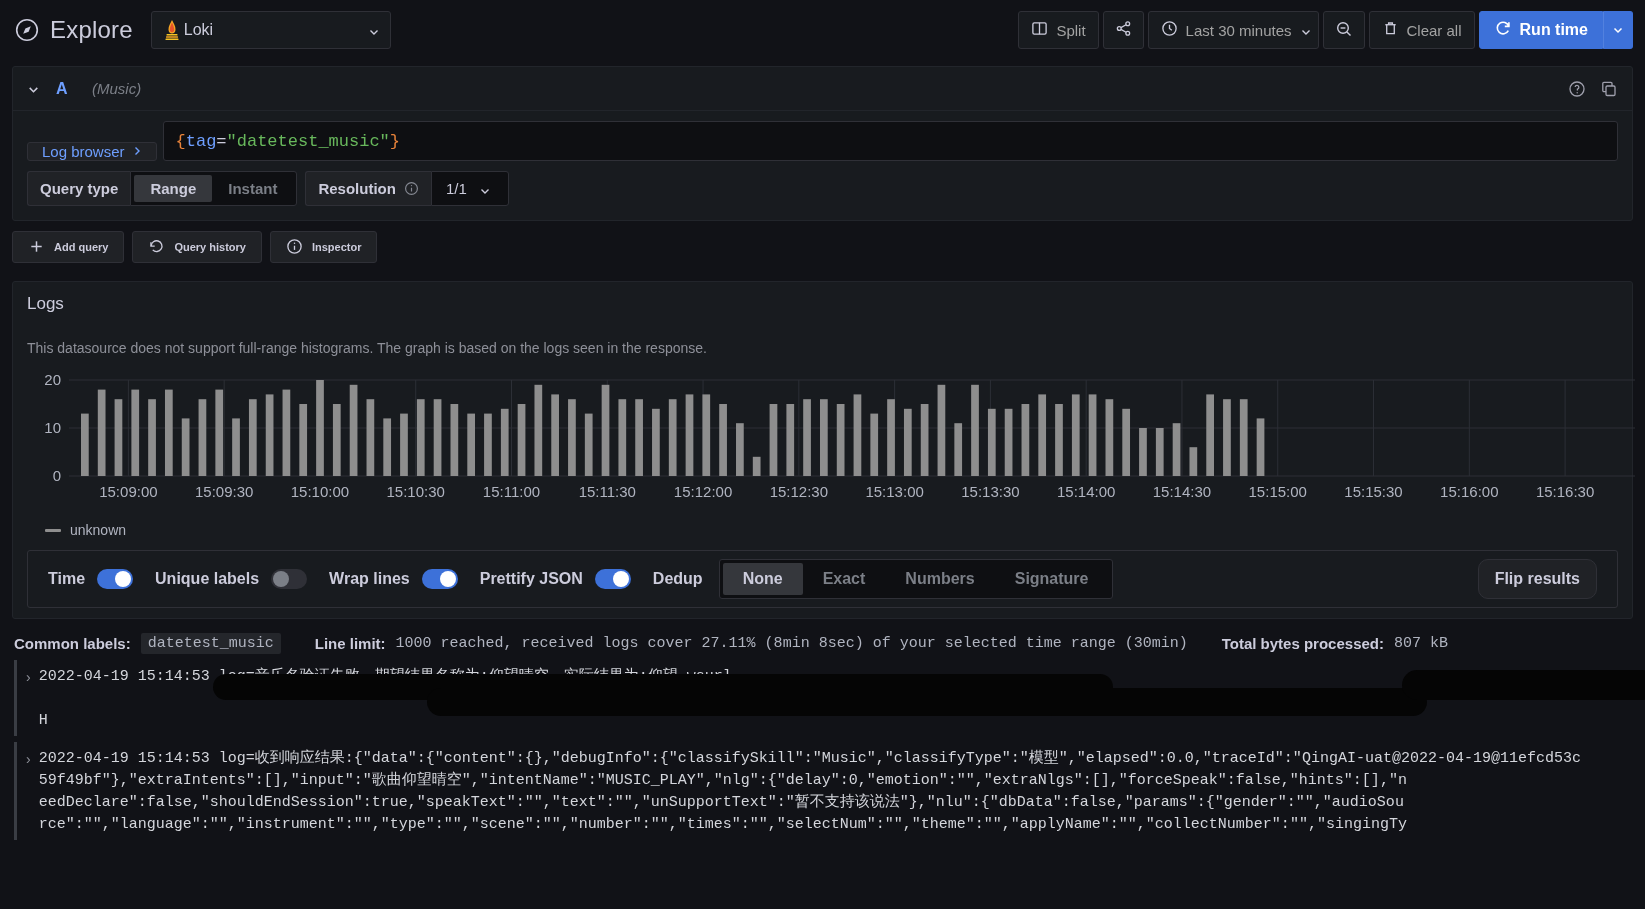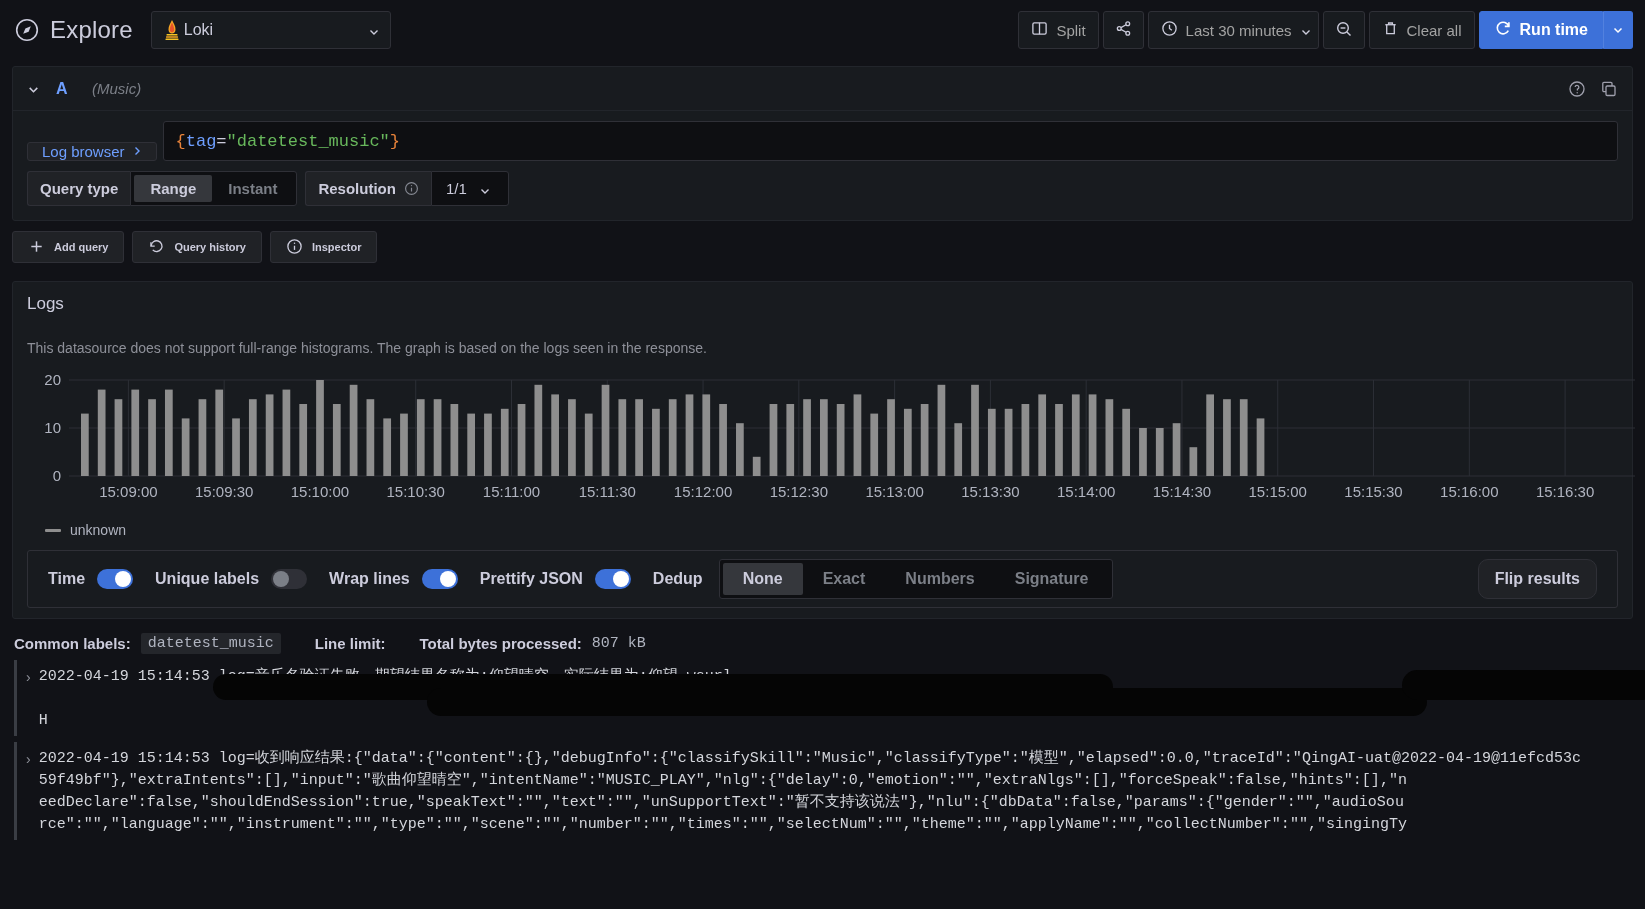--- a/index.html
+++ b/index.html
@@ -574,20 +574,21 @@
         <span>Flip results</span>
       </div>
     </div>
   </div>
 
   <div class="meta-row">
     <span class="meta-key">Common labels:</span>
     <span class="chip">datetest_music</span>
     <span class="meta-gap"></span>
     <span class="meta-key">Line limit:</span>
+    <span>1000 reached, received logs cover 27.11% (8min 8sec) of your selected time range (30min)</span>
     <span class="meta-gap"></span>
     <span class="meta-key">Total bytes processed:</span>
     <span>807 kB</span>
   </div>
 
   <div class="logs-list">
 
     <div class="log-row">
       <span class="row-chev">›</span>
       <div class="log-text"><span class="ts">2022-04-19 15:14:53</span> <span>log=音乐名验证失败，期望结果名称为:仰望晴空，实际结果为:仰望 wsurl                                                                                    20

